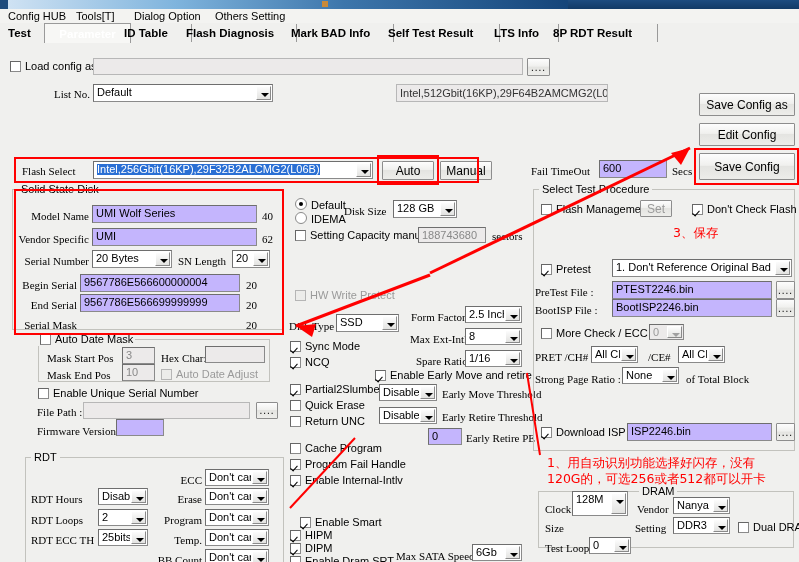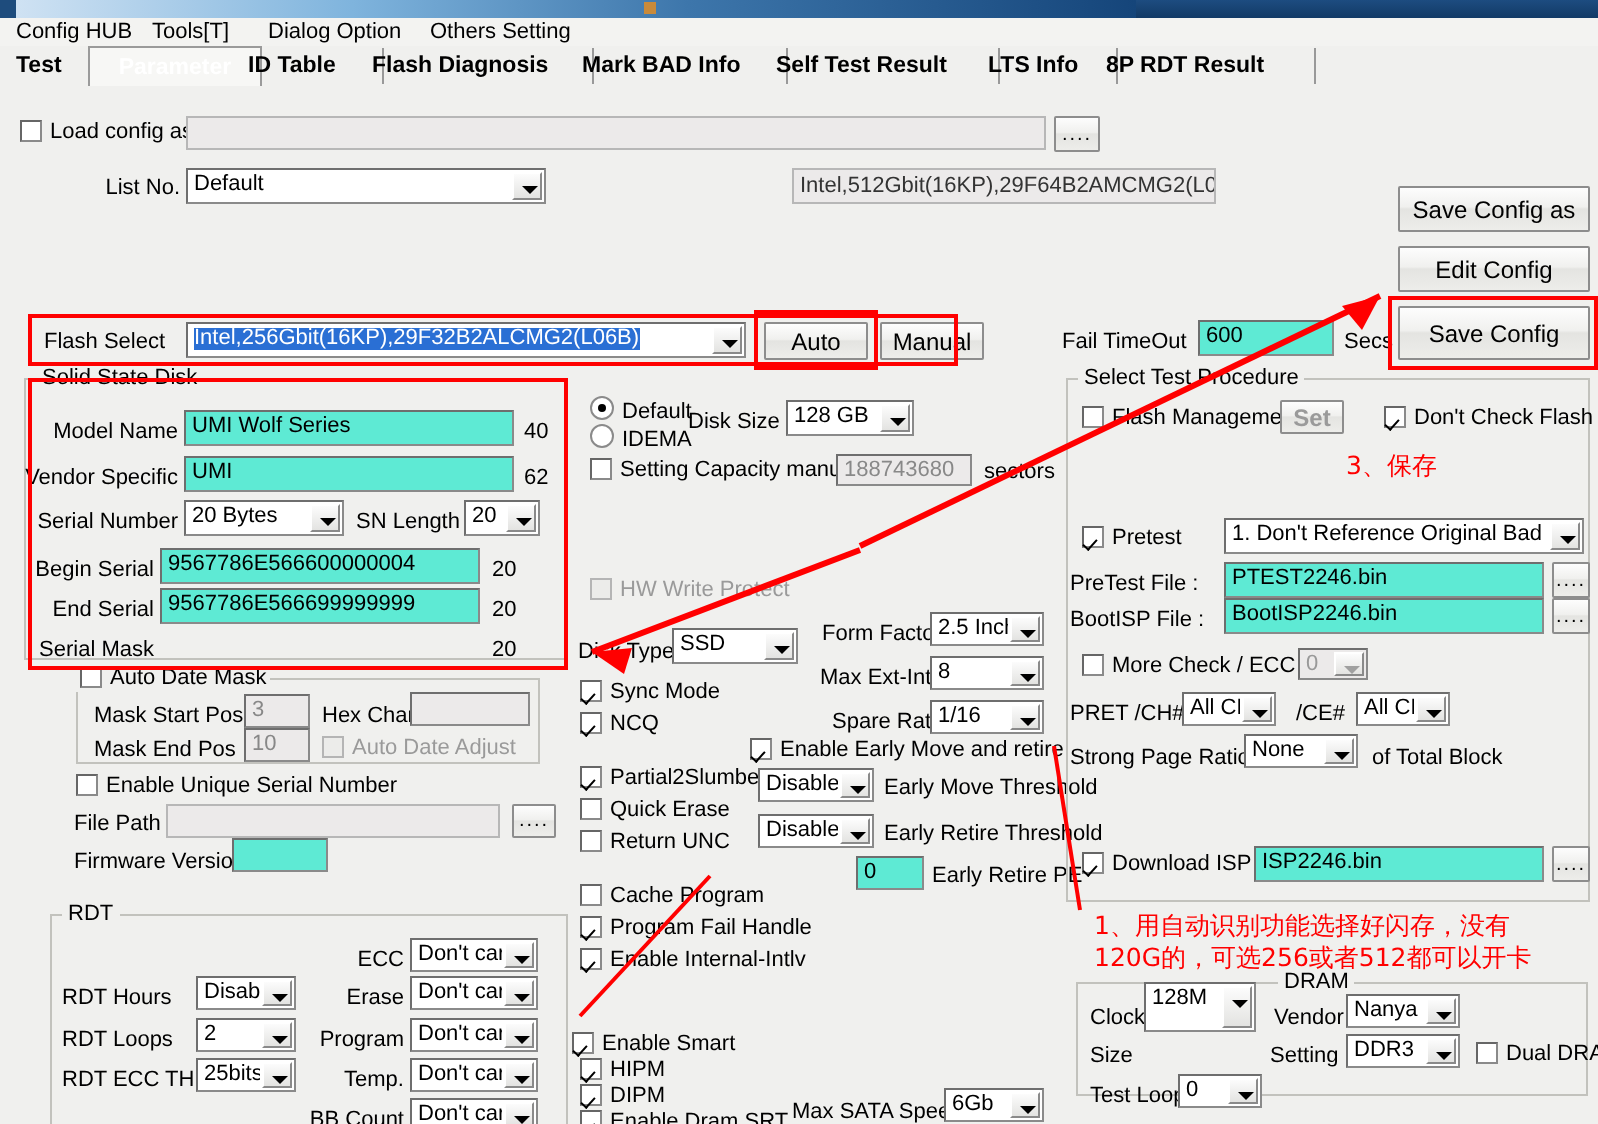--- a/index.html
+++ b/index.html
@@ -48,24 +48,24 @@
     top:0;height:20px;line-height:20px;
   }
 
   
   #panel{
     position:absolute;left:0;top:43px;width:799px;height:519px;
     background:#f0f0ee;
   }
 
   
-  .lbl{position:absolute;font-size:11px;line-height:12px;white-space:nowrap;color:#000;}
+  .lbl{position:absolute;font-size:11px;line-height:12px;white-space:nowrap;color:#000;font-family:Liberation Serif, serif;}
   .lbl.r{text-align:right;}
   .txt{
-    position:absolute;background:#5eead4;border:1px solid #8a8a8a;
+    position:absolute;background:#c4b5fd;border:1px solid #8a8a8a;
     border-top-color:#6e6e6e;border-left-color:#6e6e6e;
     font-size:11px;line-height:1;padding:2px 2px 1px 3px;box-sizing:border-box;
     color:#000;white-space:nowrap;overflow:hidden;
   }
   .txt.dis{background:#eceaea;color:#888;}
   .txt.flat{background:#eceaea;border:1px solid #b7b7b7;color:#333;}
   .sel{background:#2a6fd4;color:#fff;display:inline;text-align:center;}
   .combo{
     position:absolute;background:#fff;border:1px solid #8a8a8a;
     border-top-color:#6e6e6e;border-left-color:#6e6e6e;
@@ -85,21 +85,21 @@
   }
   .combo.dis{background:#eceaea;color:#999;}
   .combo.dis .arw:after{border-top-color:#a0a0a0;}
   .btn{
     position:absolute;box-sizing:border-box;
     background:linear-gradient(to bottom,#fdfdfd 0%,#f0f0ee 45%,#e4e4e1 50%,#ededea 100%);
     border:1px solid #8d8d8d;border-radius:1px;
     font-size:12px;text-align:center;color:#000;cursor:default;
     display:flex;align-items:center;justify-content:center;
   }
-  .btn.dis{color:#9a9a9a;font-weight:bold;}
+  .btn.dis{color:#9a9a9a;}
   .btn.sm{font-size:10px;letter-spacing:1px;}
   .grp{
     position:absolute;border:1px solid #c2c2bd;box-sizing:border-box;
   }
   .grp>.cap{
     position:absolute;top:-6px;left:5px;background:#f0f0ee;padding:0 3px;
     font-size:11px;line-height:11px;white-space:nowrap;
   }
   .cb{position:absolute;font-size:11px;white-space:nowrap;line-height:13px;cursor:default;}
   .cb .bx{
@@ -347,21 +347,21 @@
   <div class="cb" style="left:290px;top:399px">
     <span class="bx"></span><span>Cache Program</span>
   </div>
   <div class="cb on" style="left:290px;top:415px">
     <span class="bx"></span><span>Program Fail Handle</span>
   </div>
   <div class="cb on" style="left:290px;top:431px">
     <span class="bx"></span><span>Enable Internal-Intlv</span>
   </div>
 
-  <div class="cb on" style="left:286px;top:473px">
+  <div class="cb on" style="left:300px;top:473px">
     <span class="bx"></span><span>Enable Smart</span>
   </div>
   <div class="cb on" style="left:290px;top:486px">
     <span class="bx"></span><span>HIPM</span>
   </div>
   <div class="cb on" style="left:290px;top:499px">
     <span class="bx"></span><span>DIPM</span>
   </div>
   <div class="cb on" style="left:290px;top:512px">
     <span class="bx"></span><span>Enable Dram SRT</span>

